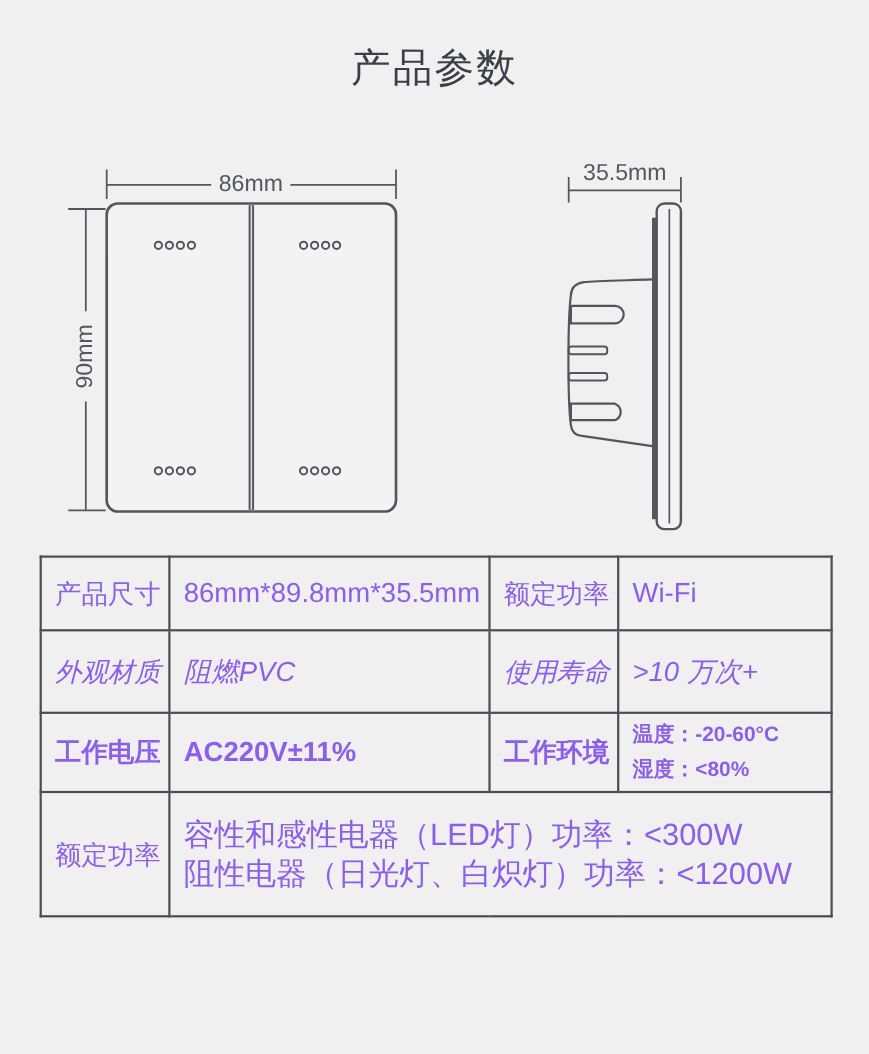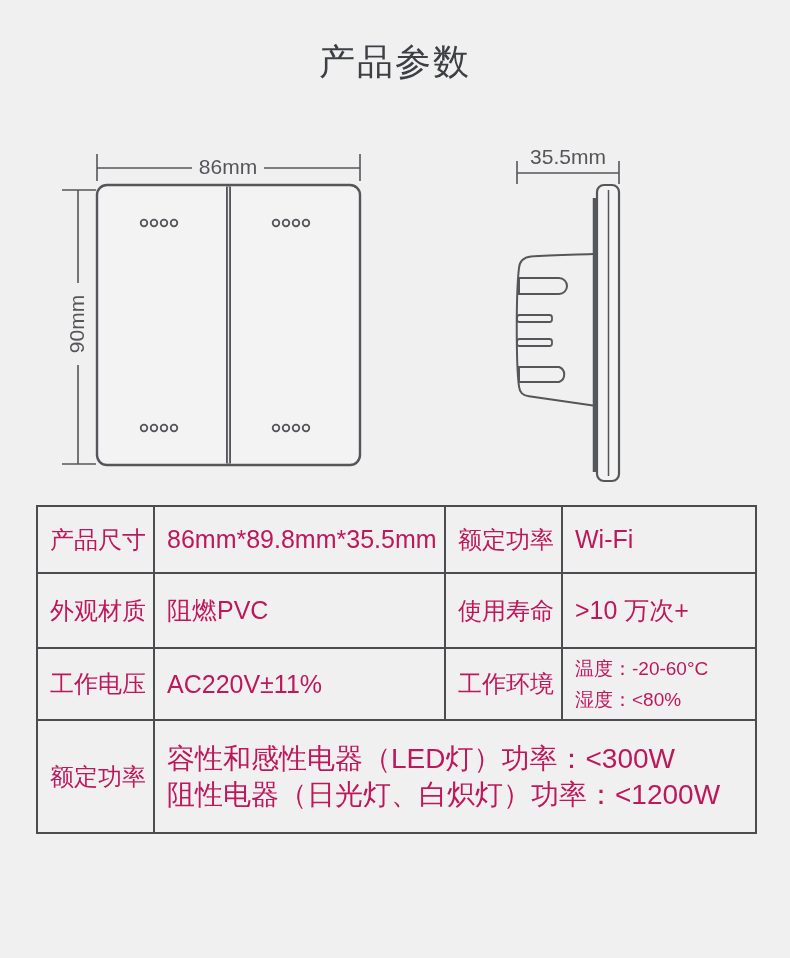--- a/index.html
+++ b/index.html
@@ -19,43 +19,43 @@
   }
   .diagram-svg { position: absolute; left: 0; top: 120px; }
   .diagram-svg text {
     font-family: "Liberation Sans", "DejaVu Sans", sans-serif;
     font-size: 21px; fill: #55565a;
   }
   .spec-table {
     position: absolute; left: 36px; top: 505px;
     border-collapse: collapse; table-layout: fixed;
     width: 719px;
-    font-size: 25px; color: #be185d;
+    font-size: 25px; color: #8b5cf6;
   }
   .spec-table td {
     border: 2px solid #4b4c4f;
     padding: 0 12px;
     vertical-align: middle;
     background: #f0f0f0;
   }
   .spec-table td.lbl { font-size: 24px; }
   .just1 {
     display: inline-block; width: 96px;
     text-align: justify; text-align-last: justify;
     white-space: nowrap;
   }
   .just2 {
     display: inline-block; width: 90px;
     text-align: justify; text-align-last: justify;
     white-space: nowrap;
   }
   .r1 { height: 67px; }
   .r2 { height: 69px; }
-  .r3 { height: 75px; }
-  .r4 { height: 72px; }
+  .r3 { height: 75px; font-style: italic; }
+  .r4 { height: 72px; font-weight: bold; }
   .r5 { height: 113px; }
   .two-line div { line-height: 31px; font-size: 19px; }
   .rated-lines div { line-height: 36px; font-size: 28px; }
 </style>
 </head>
 <body>
 
 <div class="page-title">产品参数</div>
 
 <svg class="diagram-svg" width="790" height="385" viewBox="0 0 790 385">

